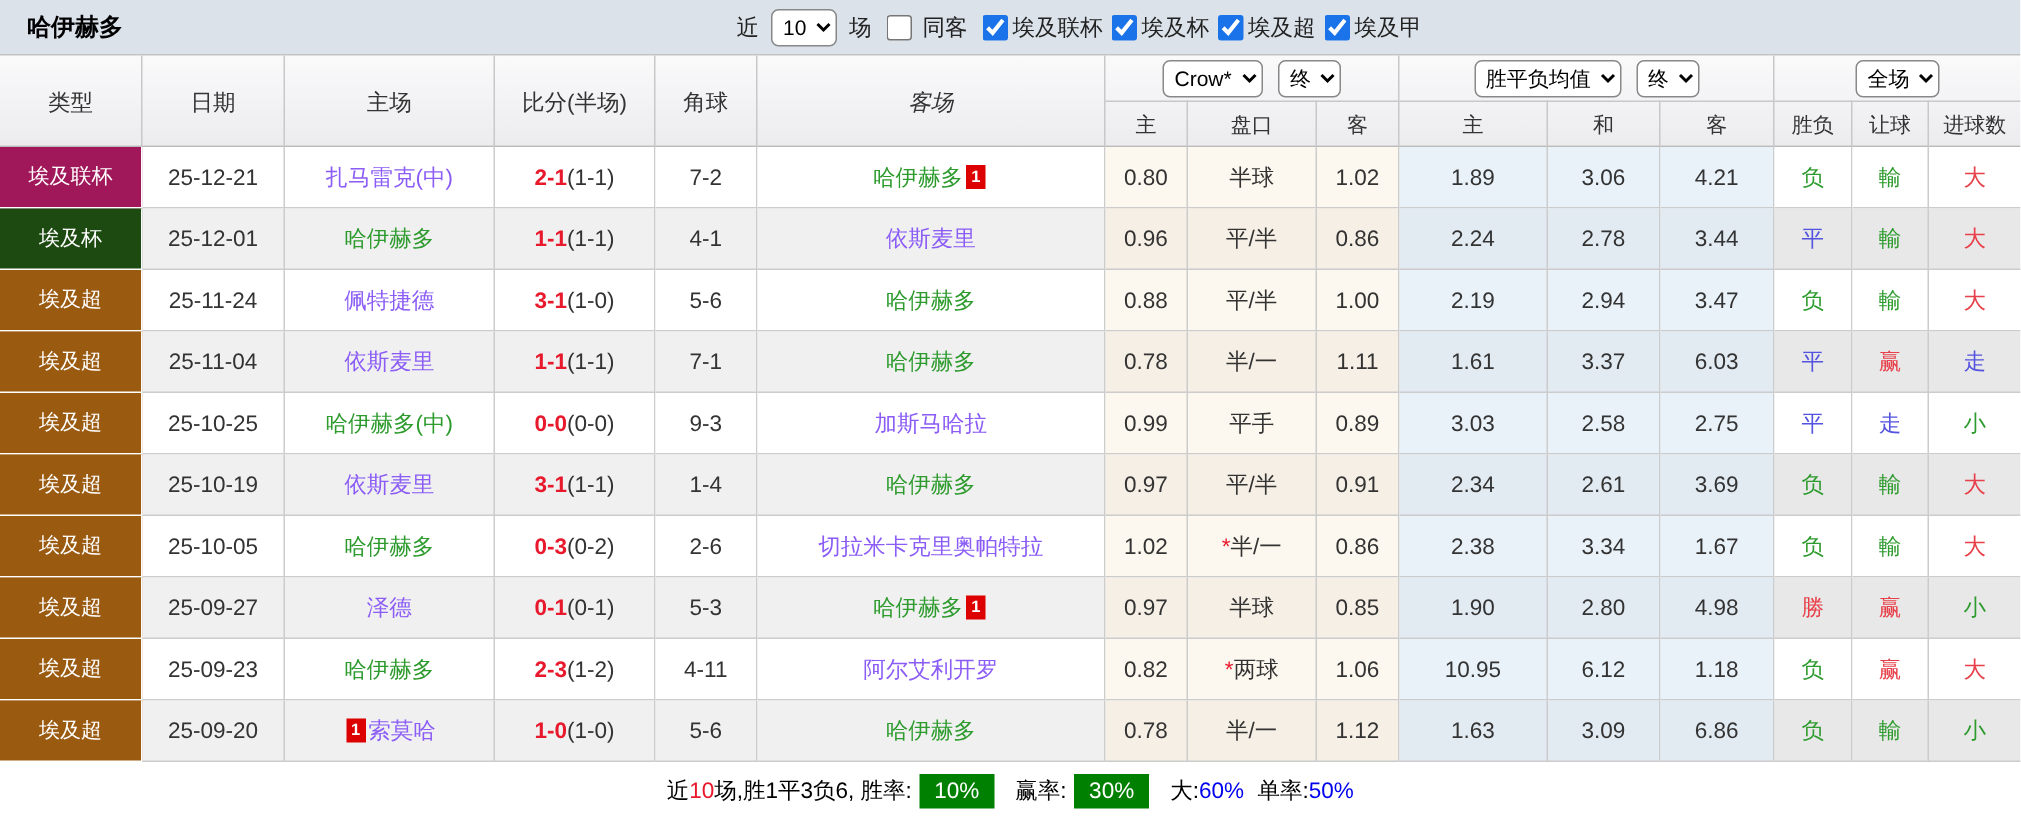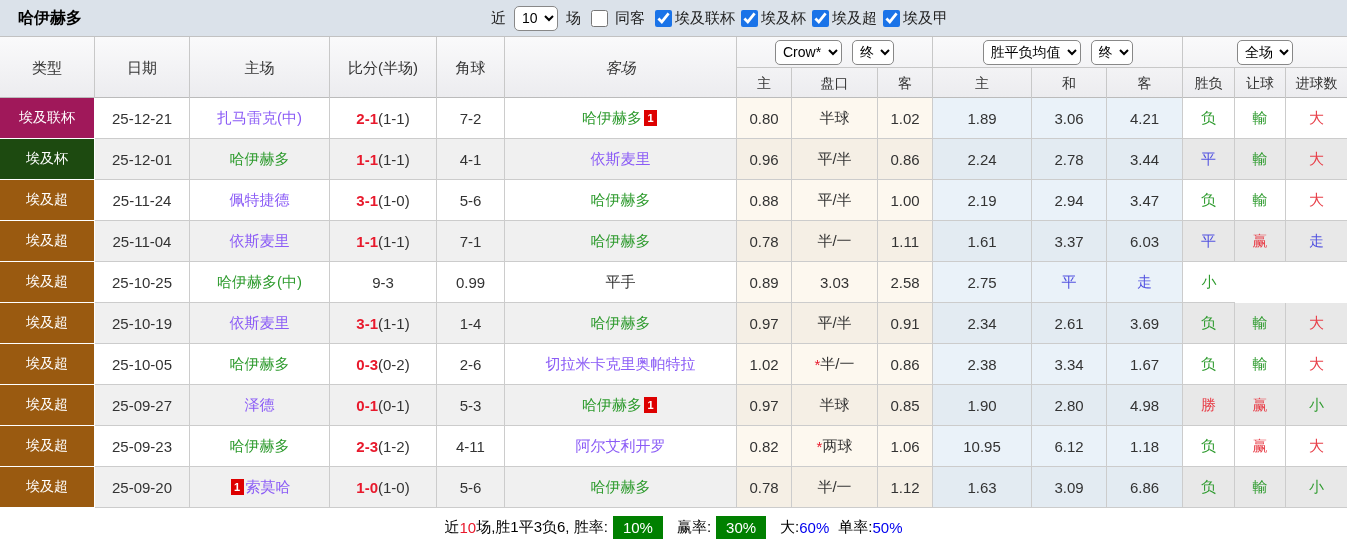--- a/index.html
+++ b/index.html
@@ -288,21 +288,28 @@
         <span data-cl="b">走</span>
       </div>
   </div>
 
   <div class="row">
     <div data-lg="lg3">埃及超</div>
     <div>25-10-25</div>
     <div>
         <span data-cl="g">哈伊赫多(中)</span>
       </div>
+    <div>
+        <span class="ft">0-0</span>
+        <span class="ht">(0-0)</span>
+      </div>
     <div>9-3</div>
+    <div>
+        <span data-cl="k">加斯马哈拉</span>
+      </div>
     <div>0.99</div>
     <div>
         <span class="star"></span>
         <span>平手</span>
       </div>
     <div>0.89</div>
     <div>3.03</div>
     <div>2.58</div>
     <div>2.75</div>
     <div>

